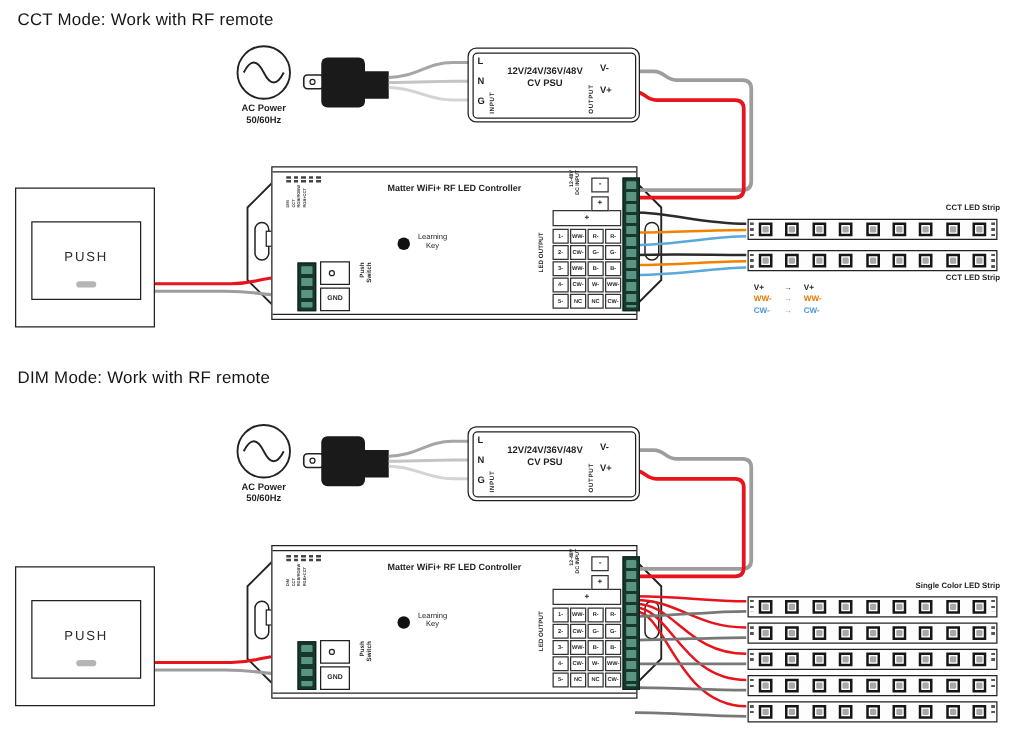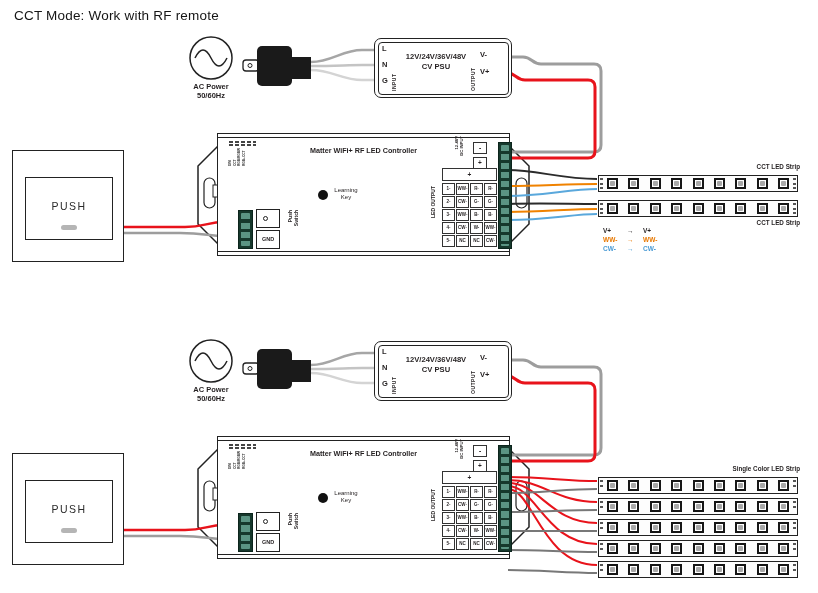--- a/index.html
+++ b/index.html
@@ -311,20 +311,21 @@
       <span class="arr">→</span>
       <span>WW-</span>
     </div>
     <div class="row c-blue">
       <span class="from">CW-</span>
       <span class="arr">→</span>
       <span>CW-</span>
     </div>
   </div>
 
+  <div class="abs sec-title lvl2" style="left:14px;top:294px;">DIM Mode: Work with RF remote</div>
 
   <div class="abs ac-label lvl2" style="left:166px;top:385px;">
     <div>AC Power</div>
     <div>50/60Hz</div>
   </div>
 
   <div class="abs psu lvl2" style="left:374px;top:341px;">
     <div class="psu-inner"></div>
     <span class="psu-term" style="left:7px;top:5px;">L</span>
     <span class="psu-term" style="left:7px;top:21px;">N</span>

